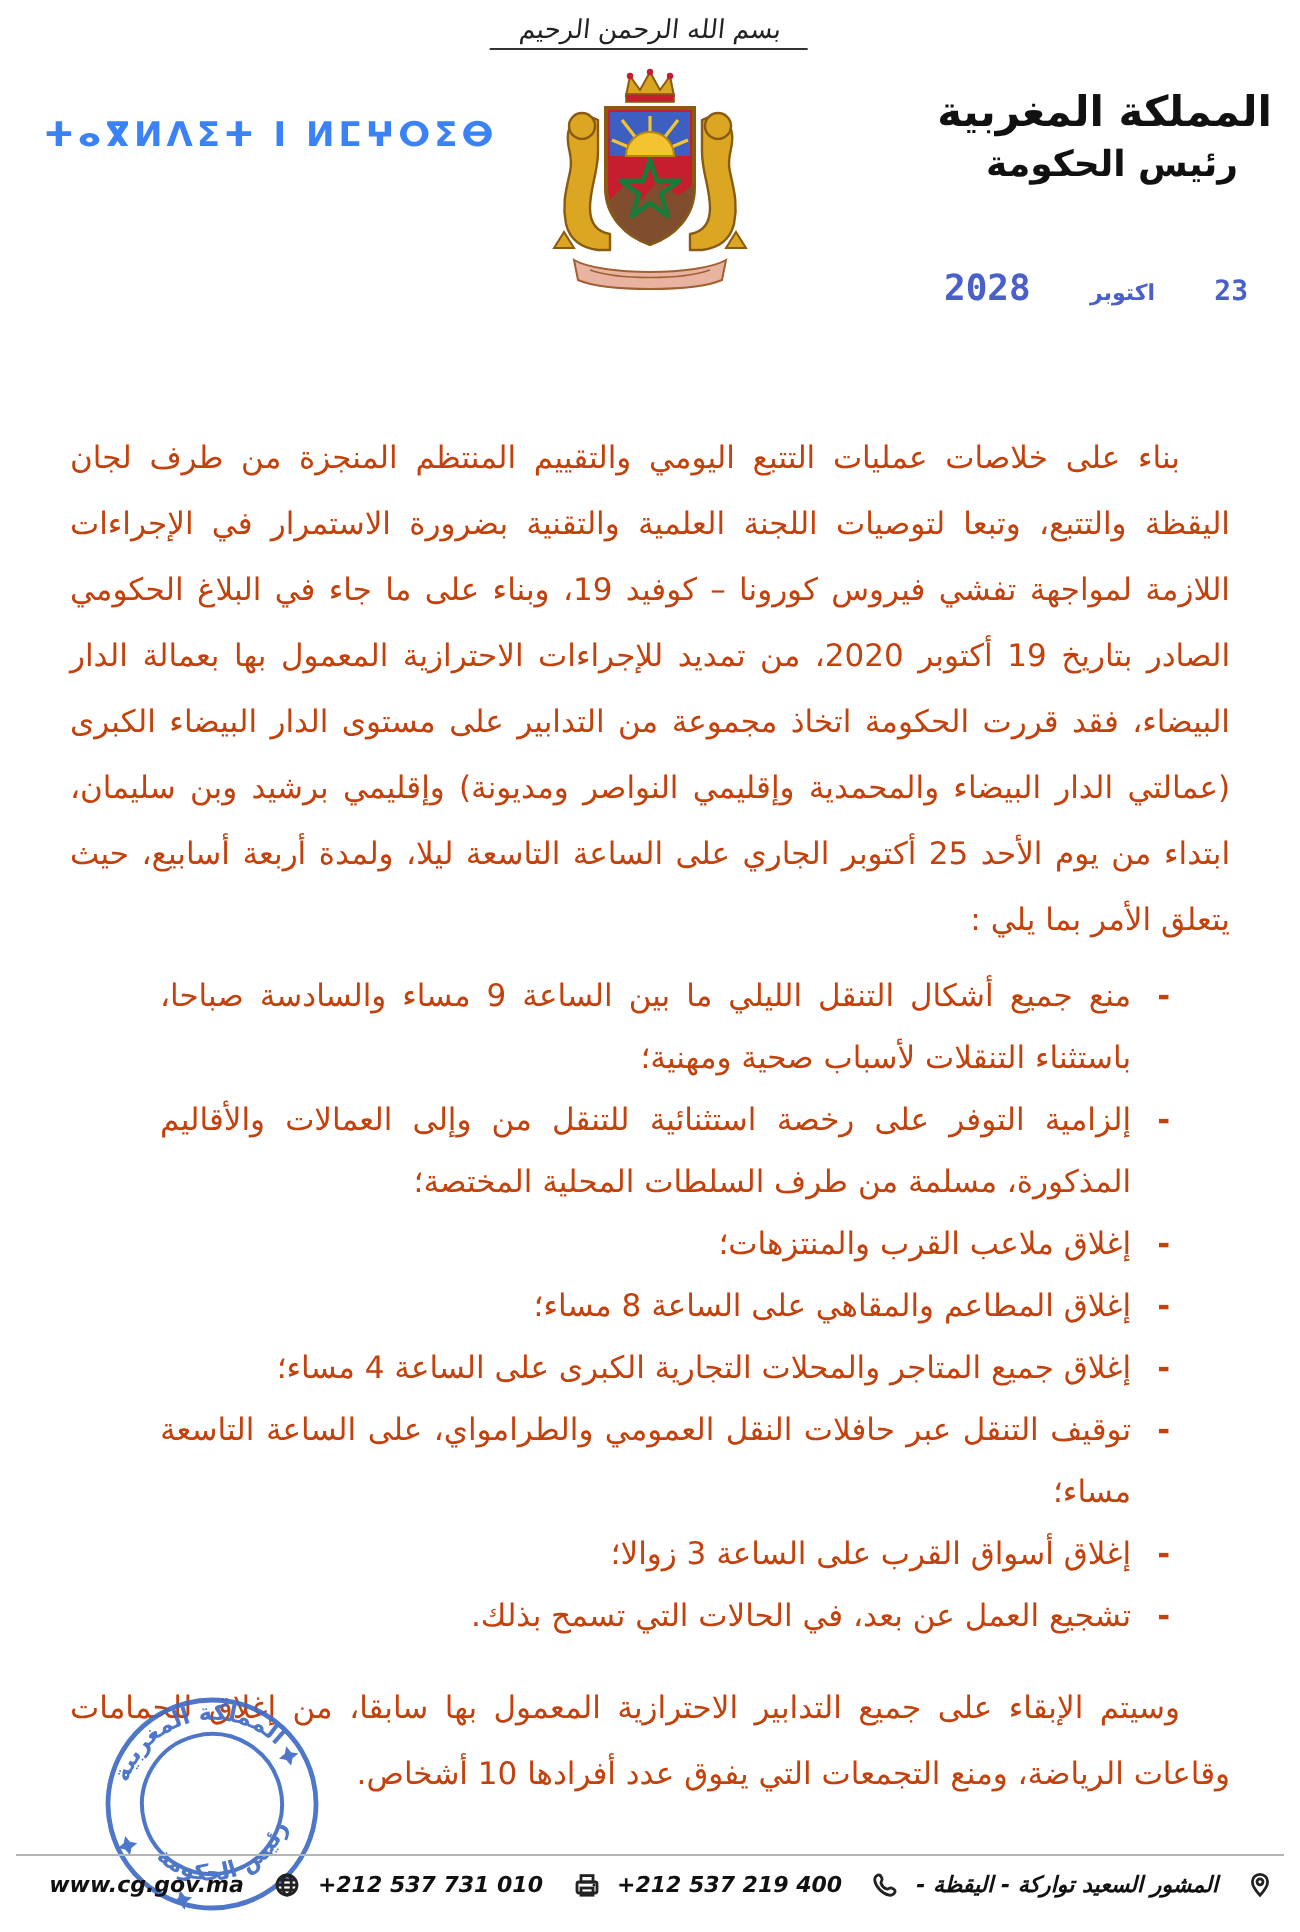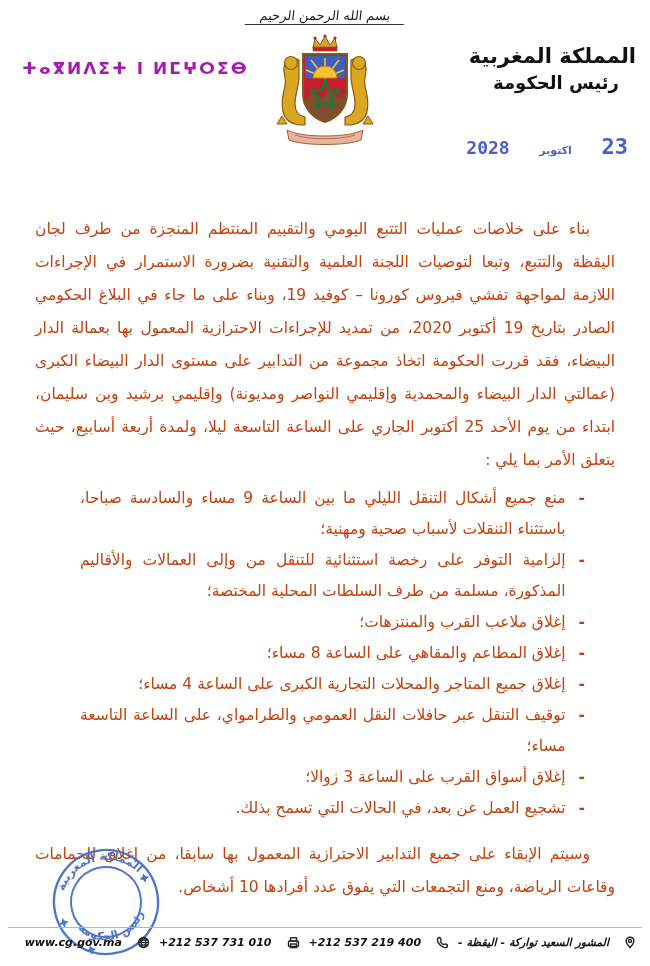--- a/index.html
+++ b/index.html
@@ -13,36 +13,36 @@
     margin:0 auto;
   }
   
   .bismillah{
     position:absolute;top:8px;left:50%;transform:translateX(-50%) skewX(-6deg);
     font-size:13px;white-space:nowrap;color:#222;
     border-bottom:1px solid #333;padding:0 14px 1px 14px;
   }
   .emblem{position:absolute;top:32px;left:50%;transform:translateX(-50%);}
   .tifinagh{
-    position:absolute;top:58px;left:22px;width:210px;text-align:center;color:#a21caf;
+    position:absolute;top:58px;left:22px;width:210px;text-align:center;color:#3b82f6;
   }
   .tifinagh .t1{font-size:17px;font-weight:bold;letter-spacing:2px;white-space:nowrap;}
   .tifinagh .t2{font-size:12px;font-weight:bold;letter-spacing:1px;margin-top:8px;white-space:nowrap;}
   .calligraphy{
     position:absolute;top:44px;right:14px;width:160px;text-align:center;
     direction:rtl;color:#111;
   }
   .calligraphy .c1{font-size:21px;font-weight:bold;white-space:nowrap;}
   .calligraphy .c2{font-size:18px;font-weight:bold;margin-top:4px;white-space:nowrap;}
   .date-stamp{
     position:absolute;top:134px;right:22px;width:160px;text-align:center;
     direction:rtl;font-family:"DejaVu Sans Mono",monospace;font-weight:bold;
     white-space:nowrap;
   }
-  .date-stamp .day{font-size:22px;letter-spacing:7px;}
+  .date-stamp .day{font-size:14px;letter-spacing:7px;}
   .date-stamp .month{font-size:11px;font-family:"DejaVu Sans",sans-serif;margin:0 20px;}
   .date-stamp .year{font-size:18px;letter-spacing:1px;}
   .doc-title{
     position:absolute;top:152px;left:0;width:100%;text-align:center;
     font-size:17px;font-weight:bold;direction:rtl;color:#111;
   }
   
   .body-text{
     position:absolute;top:213px;left:35px;right:35px;
     direction:rtl;text-align:justify;font-size:15.5px;line-height:33px;color:#c2410c;

